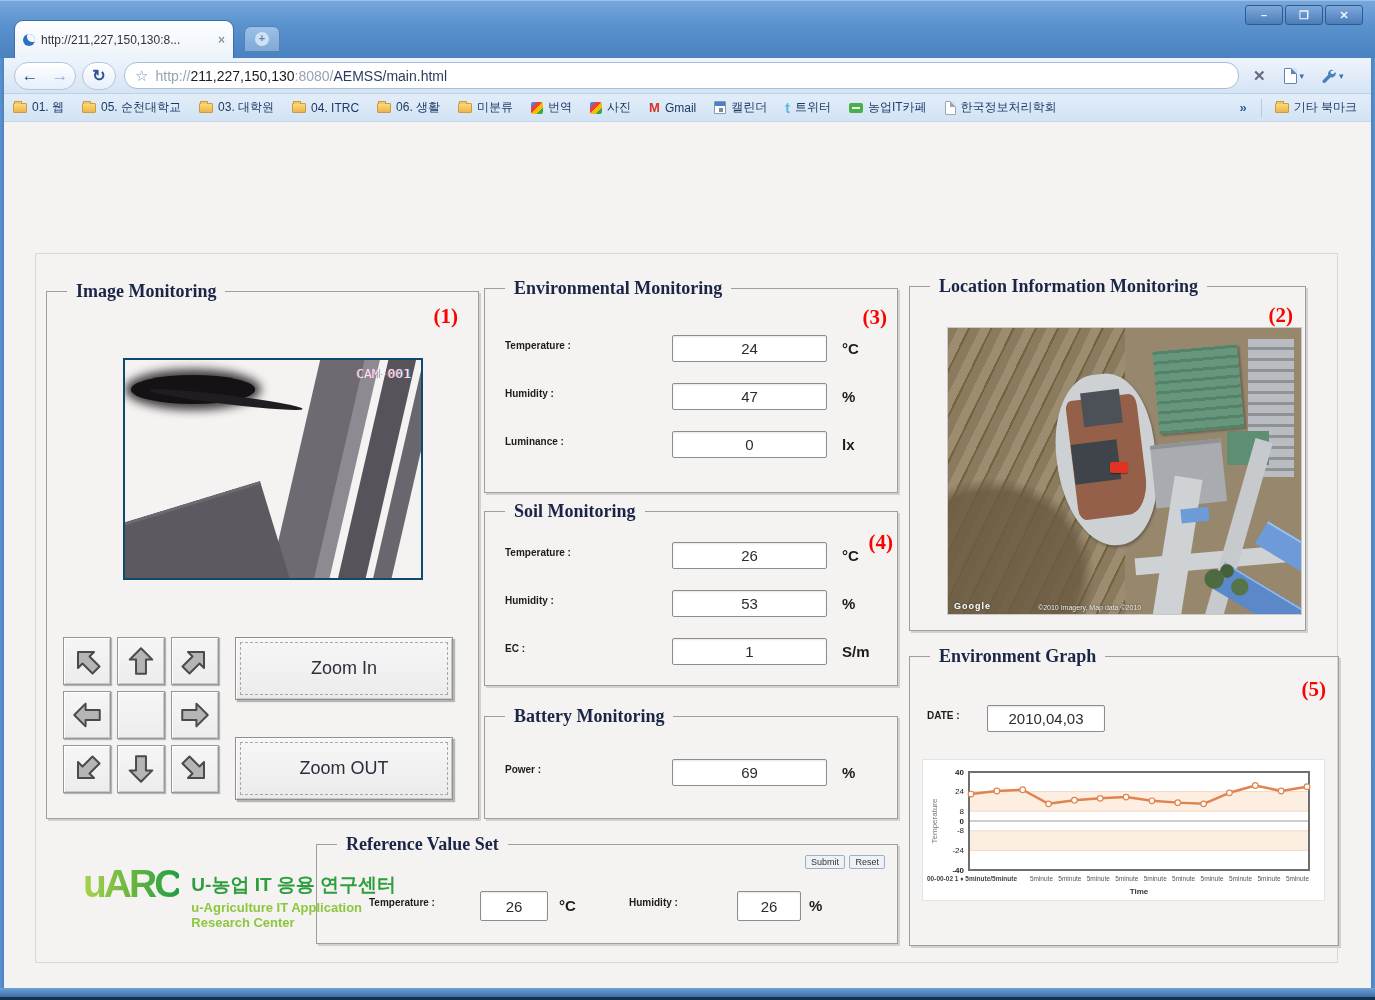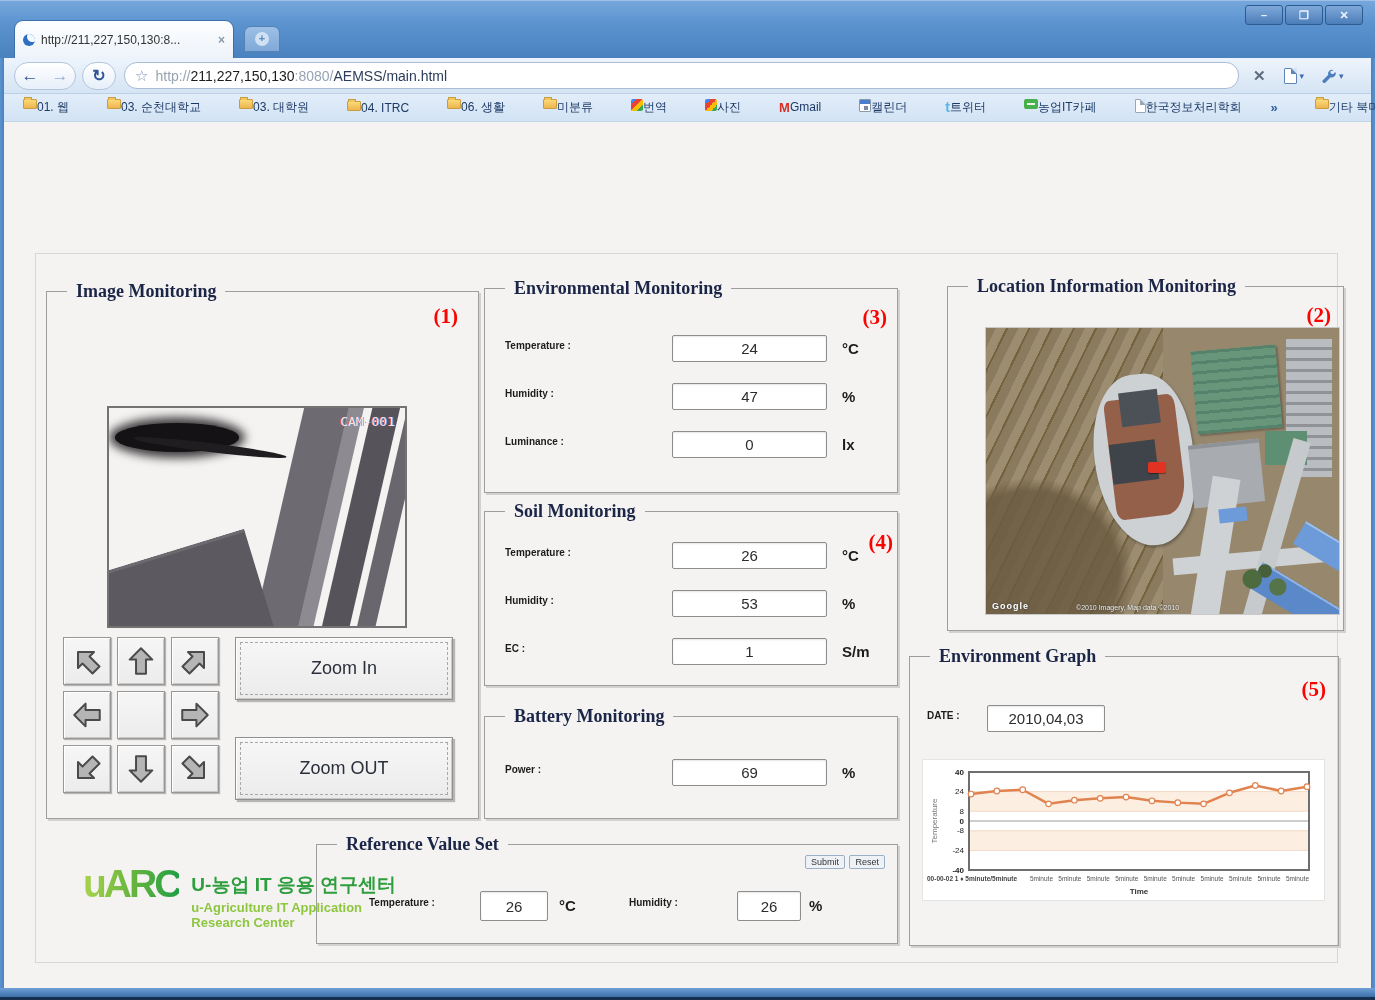--- a/index.html
+++ b/index.html
@@ -54,21 +54,21 @@
   .pagemenu { margin-left:18px; display:flex; align-items:center; gap:3px; }
   .page-ic { width:13px; height:16px; background:#fff; border:1px solid #5e85b6; border-radius:1px; position:relative; }
   .page-ic::after { content:""; position:absolute; top:-1px; right:-1px; border:3px solid;
     border-color:#d5e4f4 #d5e4f4 #5e85b6 #5e85b6; }
   .caret { color:#3c6db0; font-size:9px; }
   .wrenchmenu { margin-left:16px; display:flex; align-items:center; gap:3px; }
 
   .bookmarks { position:absolute; left:4px; top:94px; width:1367px; height:28px;
     background:linear-gradient(#e2edf9,#d3e3f4); border-bottom:1px solid #c3d5e9;
     display:flex; align-items:center; font-size:12px; color:#1d3a66; }
-  .bm { display:flex; align-items:flex-start; padding:0 19px; white-space:nowrap; }
+  .bm { display:flex; align-items:center; gap:5px; padding:0 9px; white-space:nowrap; }
   .folder { width:14px; height:10px; background:linear-gradient(#fbd978,#eeb54e); border:1px solid #c89d3e;
     border-radius:1px; position:relative; flex:0 0 auto; }
   .folder::before { content:""; position:absolute; left:0; top:-3px; width:6px; height:2px;
     background:#f3c75f; border:1px solid #c89d3e; border-bottom:none; border-radius:1px 1px 0 0; }
   .gicon { width:12px; height:12px; border-radius:2px; flex:0 0 auto;
     background:linear-gradient(135deg,#4285f4 25%,#ea4335 25% 50%,#fbbc05 50% 75%,#34a853 75%); }
   .gmail-m { color:#d93025; font-weight:bold; font-size:13px; }
   .cal { width:12px; height:13px; background:#fff; border:1px solid #8899aa; border-radius:1px; position:relative; }
   .cal::before { content:""; position:absolute; left:0; top:0; width:100%; height:4px; background:#4a7fd0; }
   .cal::after { content:""; position:absolute; left:4px; top:6px; width:4px; height:4px; background:#7a8aa0; }
@@ -94,22 +94,22 @@
     font-family:"Liberation Serif", serif; font-weight:bold; font-size:18px; color:#1b2547; white-space:nowrap; }
   .marker { position:absolute; font-family:"Liberation Serif", serif; font-weight:bold; font-size:21px; color:#fb0300; }
 
   .rlabel { position:absolute; font-size:10px; font-weight:bold; color:#1c1c1c; white-space:nowrap; }
   .rinput { position:absolute; height:27px; border:1px solid #8d8d8d; border-radius:2px; background:#fff;
     text-align:center; font-size:15px; color:#2c2c2c; font-family:"Liberation Sans", sans-serif;
     box-shadow:inset 0 1px 2px rgba(0,0,0,0.10); }
   .runit { position:absolute; font-size:15px; font-weight:bold; color:#1c1c1c; white-space:nowrap; }
 
   
-  .cam { position:absolute; left:60px; top:66px; width:300px; height:222px; overflow:hidden;
-    background:linear-gradient(100deg,#38derr 0,#3a3537 0%,#474246 55%,#524d52 100%); border:2px solid #737373;margin-top:48px; }
+  .cam { position:absolute; left:76px; top:66px; width:300px; height:222px; overflow:hidden;
+    background:linear-gradient(100deg,#38derr 0,#3a3537 0%,#474246 55%,#524d52 100%); border:2px solid #0c4a6e; }
   .cam .blob { position:absolute; left:2%; top:7%; width:42%; height:13%; background:#141214; border-radius:50%;
     box-shadow:0 0 10px 6px rgba(20,18,20,.8); }
   .cam .wire { position:absolute; left:8%; top:16%; width:52%; height:4%; background:#201d20; border-radius:50%;
     transform:rotate(7deg); }
   .cam .s1 { position:absolute; left:57%; top:-12%; width:15%; height:130%; background:#6e6a71; transform:rotate(13deg); }
   .cam .s2 { position:absolute; left:72%; top:-12%; width:5%;  height:130%; background:#8e8a91; transform:rotate(13deg); }
   .cam .s3 { position:absolute; left:80%; top:-12%; width:9%;  height:130%; background:#57535a; transform:rotate(13deg); }
   .cam .s4 { position:absolute; left:92%; top:-12%; width:6%;  height:130%; background:#6a666d; transform:rotate(13deg); }
   .cam .floor { position:absolute; left:-6%; bottom:-14%; width:58%; height:48%; background:#5d5960;
     transform:rotate(-17deg); box-shadow:inset 0 3px 0 #6d6970; }
@@ -238,21 +238,21 @@
     </div>
   </div>
 
   <div class="bookmarks">
     <div class="bm">
         <span class="folder"></span>
         <span>01. 웹</span>
       </div>
     <div class="bm">
         <span class="folder"></span>
-        <span>03. 순천대학교</span>
+        <span>05. 순천대학교</span>
       </div>
     <div class="bm">
         <span class="folder"></span>
         <span>03. 대학원</span>
       </div>
     <div class="bm">
         <span class="folder"></span>
         <span>04. ITRC</span>
       </div>
     <div class="bm">
@@ -391,21 +391,21 @@
         <span class="runit" style="left:357px; top:131px;">S/m</span>
       </div>
 
       <div class="gbox" style="left:448px; top:462px; width:414px; height:103px;">
         <span class="legend">Battery Monitoring</span>
         <span class="rlabel" style="left:20px; top:47px;">Power  :</span>
         <input class="rinput" style="left: 187px; top: 42px; width: 155px;" value="69">
         <span class="runit" style="left:357px; top:47px;">%</span>
       </div>
 
-      <div class="gbox" style="left:911px; top:32px; width:397px; height:345px;">
+      <div class="gbox" style="left:873px; top:32px; width:397px; height:345px;">
         <span class="legend">Location Information Monitoring</span>
         <span class="marker" style="right:12px; top:16px;">(2)</span>
         <div class="map">
           <div class="terr"></div>
           <div class="terr2"></div>
           <div class="ring"></div>
           <div class="yard"></div>
           <div class="bldg1"></div>
           <div class="bldg2"></div>
           <div class="green"></div>

